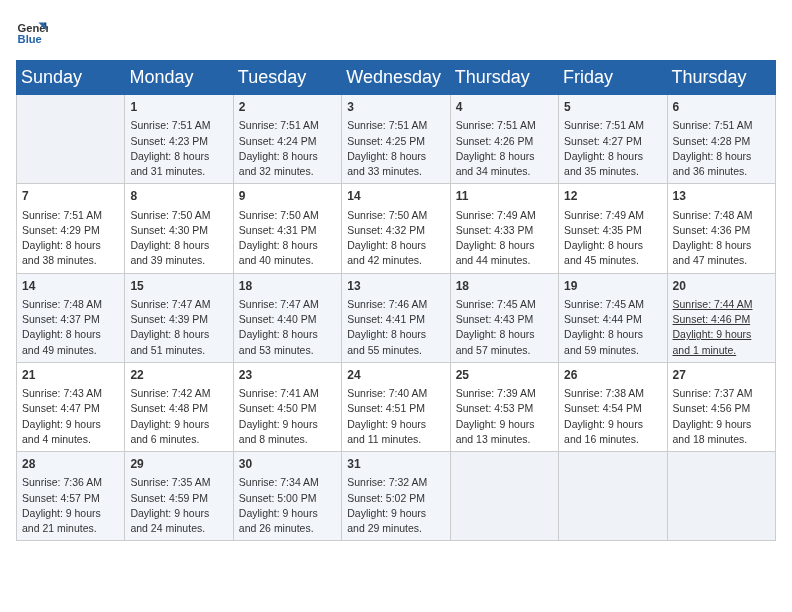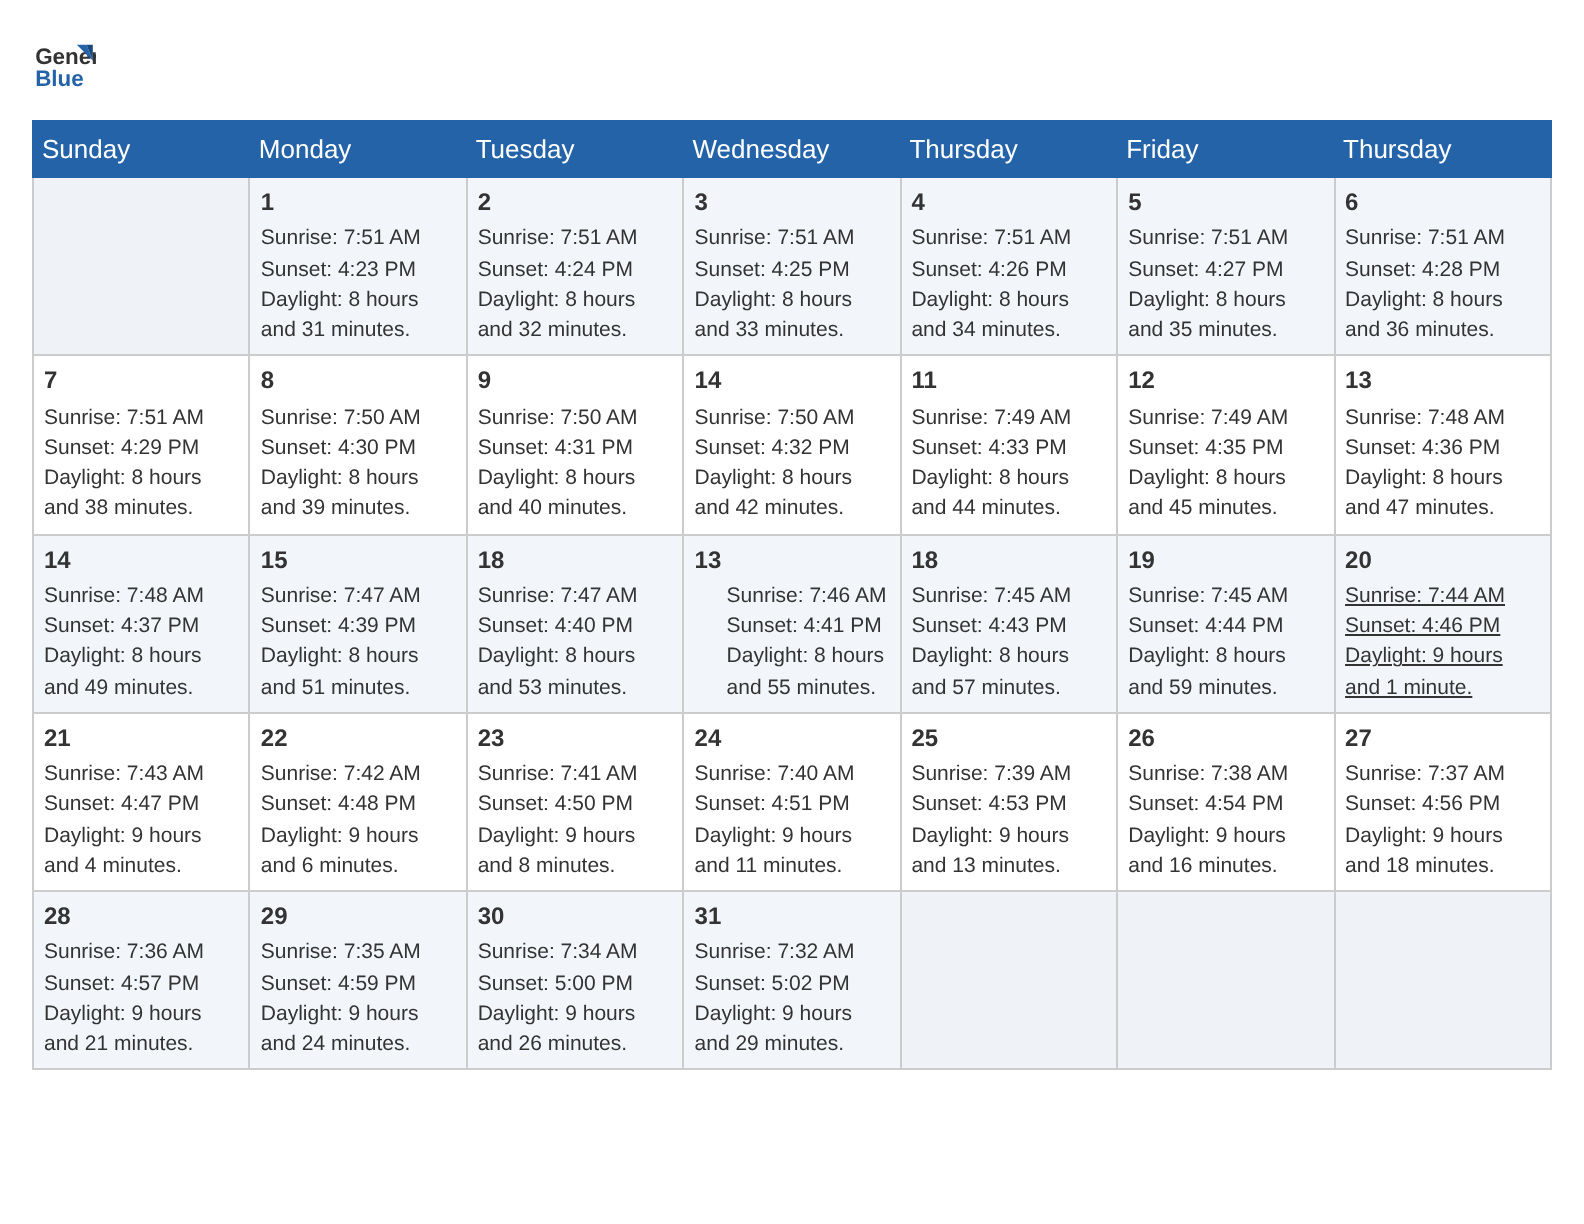--- a/index.html
+++ b/index.html
@@ -41,21 +41,21 @@
     table {
       width: 100%;
       border-collapse: collapse;
       font-size: 11px;
     }
     thead tr th {
       background-color: #2563a8;
       color: #fff;
       padding: 6px 4px;
       text-align: left;
-      font-size: 13px;
+      font-size: 18px;
       font-weight: normal;
       border: 1px solid #2563a8;
     }
     tbody tr td {
       border: 1px solid #ccc;
       vertical-align: top;
       padding: 4px 5px;
       height: 80px;
       width: calc(100% / 7);
       color: #333;
@@ -216,21 +216,21 @@
 Daylight: 8 hours and 51 minutes.</div>
         </td>
         <td>
           <span class="day-number">18</span>
           <div class="day-detail" style="white-space: pre-line;">Sunrise: 7:47 AM
 Sunset: 4:40 PM
 Daylight: 8 hours and 53 minutes.</div>
         </td>
         <td>
           <span class="day-number">13</span>
-          <div class="day-detail" style="white-space: pre-line; margin-left: 16px;">Sunrise: 7:46 AM
+          <div class="day-detail" style="white-space: pre-line;">Sunrise: 7:46 AM
 Sunset: 4:41 PM
 Daylight: 8 hours and 55 minutes.</div>
         </td>
         <td>
           <span class="day-number">18</span>
           <div class="day-detail" style="white-space: pre-line;">Sunrise: 7:45 AM
 Sunset: 4:43 PM
 Daylight: 8 hours and 57 minutes.</div>
         </td>
         <td>

